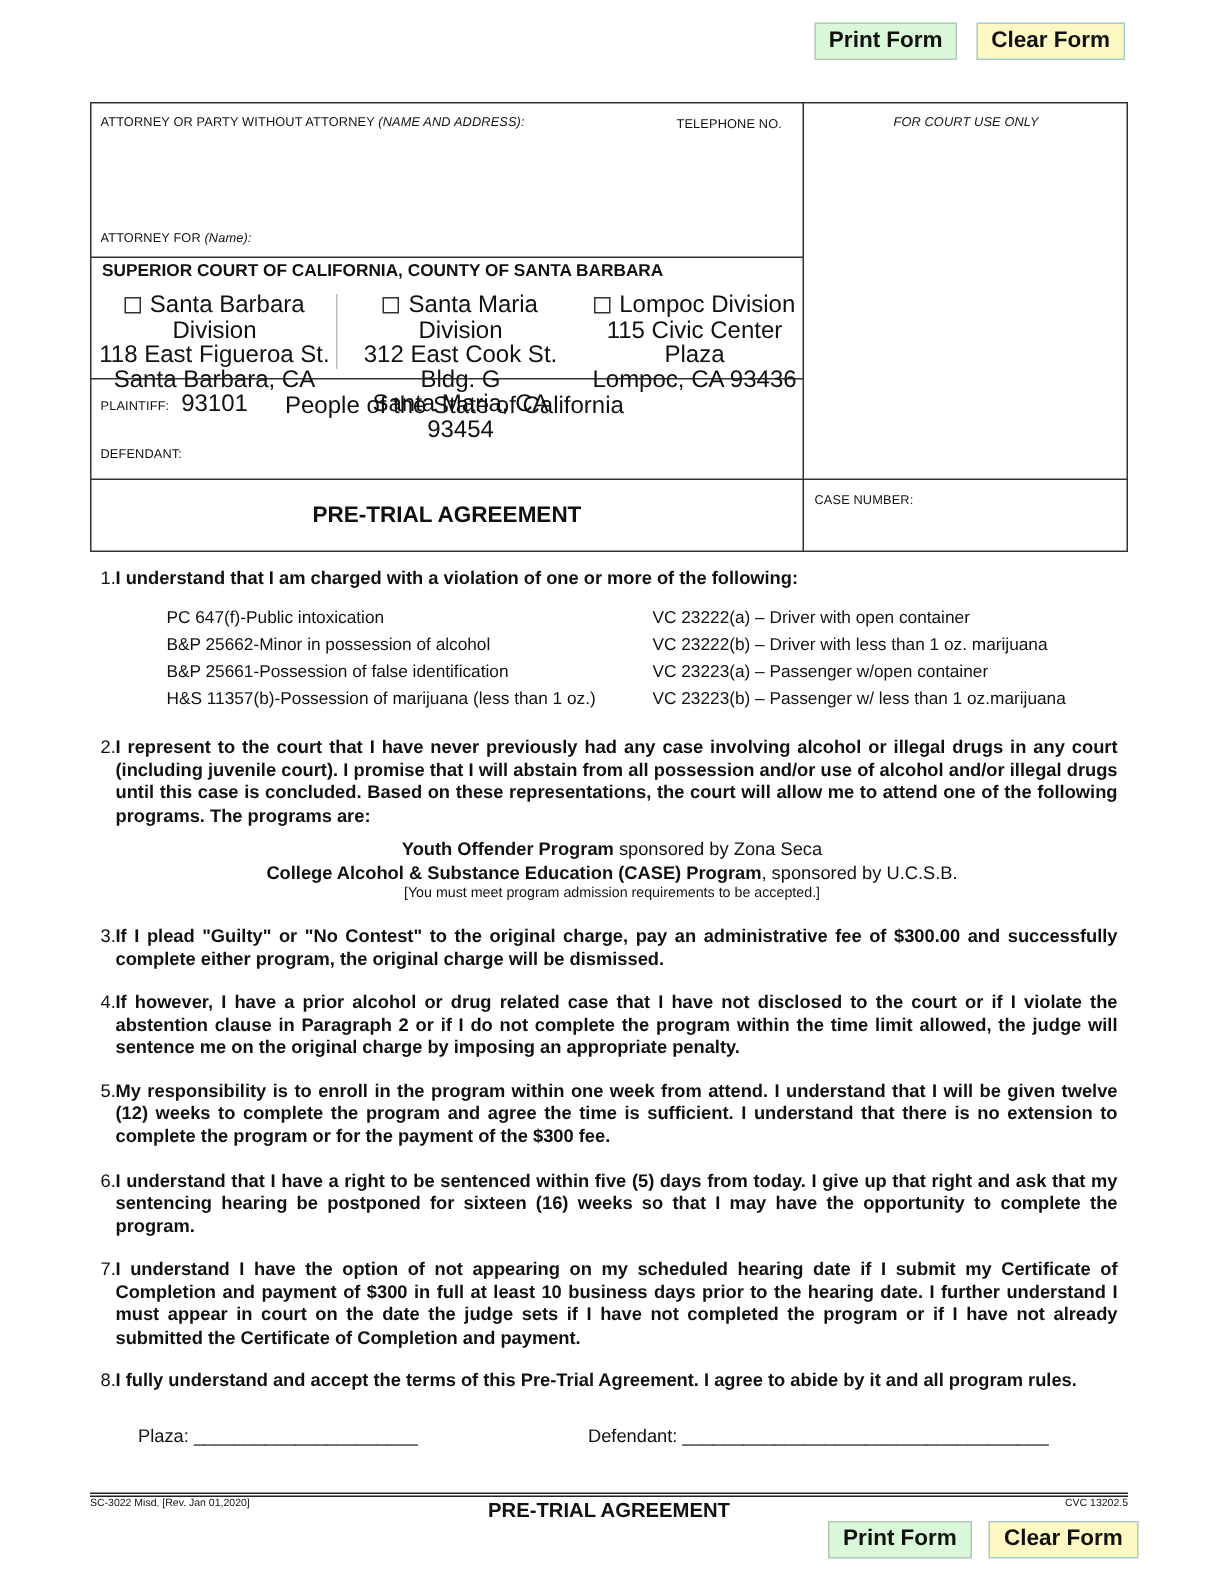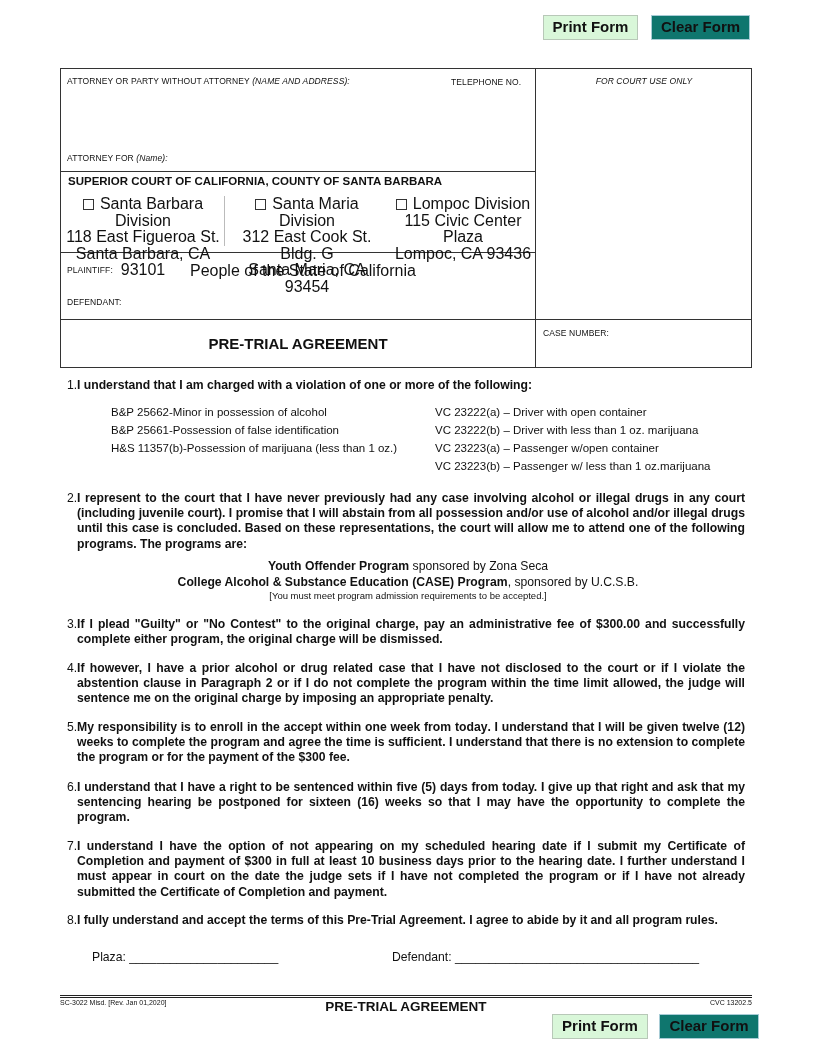--- a/index.html
+++ b/index.html
@@ -1,19 +1,19 @@
 <!DOCTYPE html>
 <html><head>
 <meta charset="utf-8">
 <style>
   * { box-sizing: border-box; margin: 0; padding: 0; }
   body { width: 816px; height: 1056px; background: #fff; font-family: "Liberation Sans", sans-serif; color: #111; position: relative; overflow: hidden; }
   .btn { position: absolute; height: 25px; font-size: 15px; font-weight: bold; border: 1px solid #b8c8b8; padding: 0 6px; line-height: 21px; cursor: pointer; text-align: center; }
   .btn.print { background: #d9f7d9; }
-  .btn.clear { background: #0f766e; border-color: #a8ccd6; }
+  .btn.clear { background: #fef9c3; border-color: #a8ccd6; }
   .abs { position: absolute; }
   .box { border: 1px solid #333; position: absolute; }
   .sm { font-size: 8.5px; letter-spacing: 0.1px; }
   .txt { font-size: 16px; }
   .para { position: absolute; left: 67px; width: 678px; font-size: 12.2px; line-height: 15.2px; }
   .para .num { position: absolute; left: 0; top: 0; }
   .para .body { margin-left: 10px; text-align: justify; font-weight: bold; }
   .cb { display: inline-block; width: 11px; height: 11px; border: 1px solid #333; vertical-align: -1px; margin-right: 6px; }
   .charge { position: absolute; font-size: 11.5px; line-height: 18px; }
   .center { text-align: center; }
@@ -64,20 +64,21 @@
 
 <div class="abs" style="left:60px;top:335px;width:476px;text-align:center;font-size:15px;font-weight:bold;">PRE-TRIAL AGREEMENT</div>
 <div class="abs sm" style="left:543px;top:328px;">CASE NUMBER:</div>
 <div class="abs" style="left:540px;top:340px;width:208px;height:24px;"></div>
 
 <div class="para" style="top:378px;">
   <span class="num">1.</span>
   <div class="body">I understand that I am charged with a violation of one or more of the following:</div>
 </div>
 <div class="charge" style="left:111px;top:403px;">
+  <div>PC 647(f)-Public intoxication</div>
   <div>B&amp;P 25662-Minor in possession of alcohol</div>
   <div>B&amp;P 25661-Possession of false identification</div>
   <div>H&amp;S 11357(b)-Possession of marijuana (less than 1 oz.)</div>
 </div>
 <div class="charge" style="left:435px;top:403px;">
   <div>VC 23222(a) – Driver with open container</div>
   <div>VC 23222(b) – Driver with less than 1 oz. marijuana</div>
   <div>VC 23223(a) – Passenger w/open container</div>
   <div>VC 23223(b) – Passenger w/ less than 1 oz.marijuana</div>
 </div>
@@ -97,21 +98,21 @@
   <div class="body"><span>If I plead "Guilty" or "No Contest" to the original charge, </span><b>pay an administrative fee of $300.00</b><span> and successfully complete either program, the original charge will be dismissed.</span></div>
 </div>
 
 <div class="para" style="top:661px;">
   <span class="num">4.</span>
   <div class="body">If however, I have a prior alcohol or drug related case that I have not disclosed to the court or if I violate the abstention clause in Paragraph 2 or if I do not complete the program within the time limit allowed, the judge will sentence me on the original charge by imposing an appropriate penalty.</div>
 </div>
 
 <div class="para" style="top:720px;">
   <span class="num">5.</span>
-  <div class="body"><span>My responsibility is to </span><b>enroll in the accept within one week from today</b><span>.  I understand that I will be given </span><b>twelve (12) weeks to complete the program</b><span> and agree the time is sufficient. I understand that there is no extension to complete the program or for the payment of the $300 fee.</span></div>
+  <div class="body"><span>My responsibility is to </span><b>enroll in the program within one week from attend</b><span>.  I understand that I will be given </span><b>twelve (12) weeks to complete the program</b><span> and agree the time is sufficient. I understand that there is no extension to complete the program or for the payment of the $300 fee.</span></div>
 </div>
 
 <div class="para" style="top:780px;">
   <span class="num">6.</span>
   <div class="body">I understand that I have a right to be sentenced within five (5) days from today.  I give up that right and ask that my sentencing hearing be postponed for sixteen (16) weeks so that I may have the opportunity to complete the program.</div>
 </div>
 
 <div class="para" style="top:839px;">
   <span class="num">7.</span>
   <div class="body">I understand I have the option of not appearing on my scheduled hearing date if I submit my Certificate of Completion and payment of $300 in full at least 10 business days prior to the hearing date. I further understand I must appear in court on the date the judge sets if I have not completed the program or if I have not already submitted the Certificate of Completion and payment.</div>

